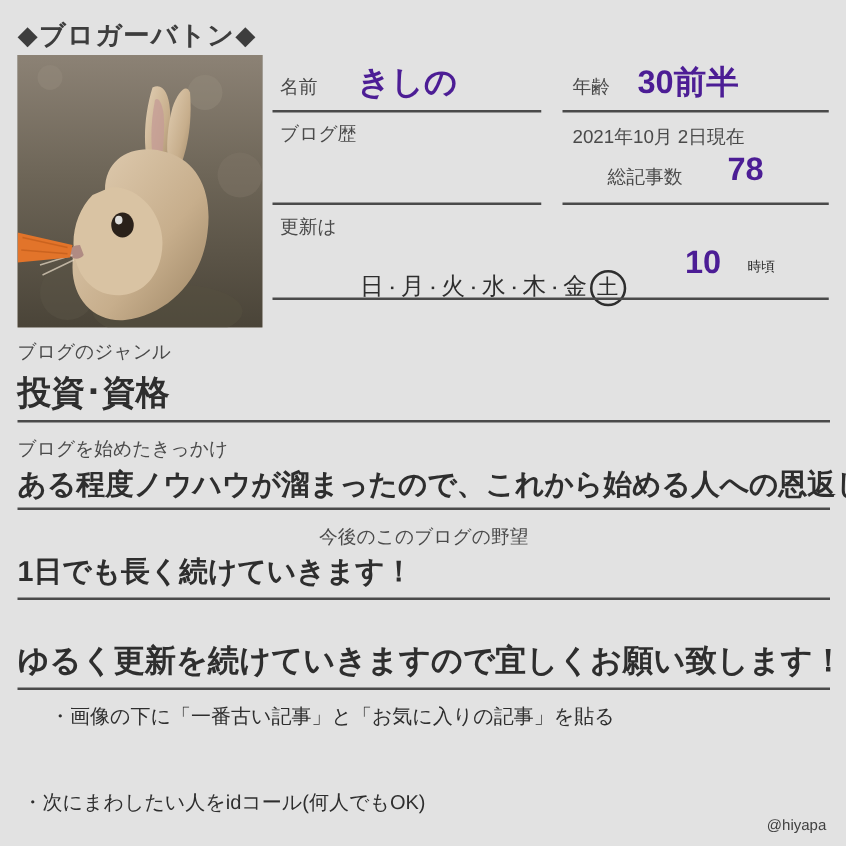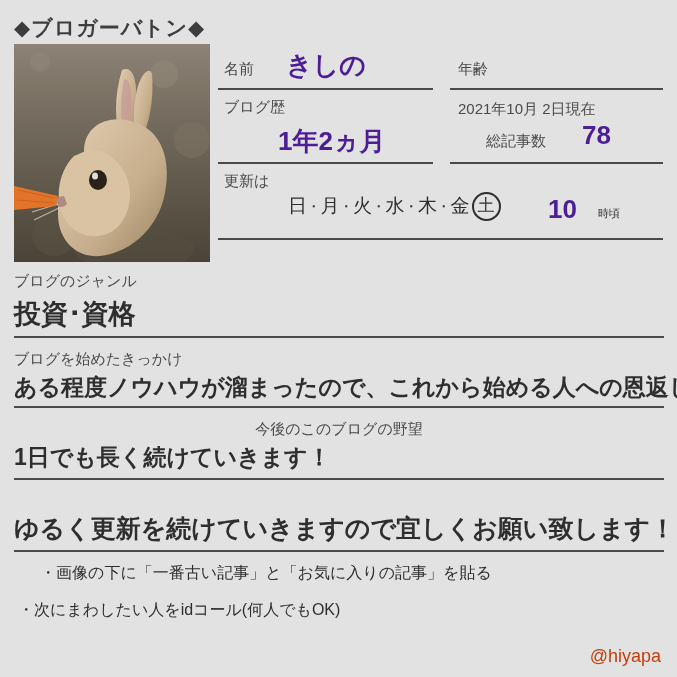--- a/index.html
+++ b/index.html
@@ -88,21 +88,21 @@
   #u-hist { left: 0px; top: 118px; width: 215px; }
 
   
   #c-date { left: 240px; top: 56px; font-size: 15px; color:#4a4a4a; white-space:nowrap;}
   #c-posts-label { left: 268px; top: 88px; }
   #c-posts-value { left: 364px; top: 76px; }
   #u-posts { left: 232px; top: 118px; width: 213px; }
 
   
   #c-upd-label { left: 6px; top: 128px; }
-  #c-days { left: 70px; top: 148px; font-size: 19px; color:#2e2e2e; white-space:nowrap;}
+  #c-days { left: 70px; top: 172px; font-size: 19px; color:#2e2e2e; white-space:nowrap;}
   .daysep { margin: 0 3px; font-size: 15px; }
   .daycircle {
     display: inline-block;
     border: 2px solid #2e2e2e;
     border-radius: 50%;
     width: 25px;
     height: 25px;
     line-height: 23px;
     text-align: center;
     font-size: 17px;
@@ -150,28 +150,28 @@
   #r4 { top: 550px; }
 
   .note {
     position: absolute;
     left: 18px;
     font-size: 16px;
     color: #2e2e2e;
     white-space: nowrap;
   }
   #note1 { top: 563px; margin-left: 22px; }
-  #note2 { top: 600px; }
+  #note2 { top: 632px; }
 
   .credit {
     position: absolute;
     right: 16px;
     bottom: 10px;
-    font-size: 18px;
-    color: #c2410c;
+    font-size: 12px;
+    color: #404040;
   }
 </style>
 </head>
 <body>
 
 <div id="card">
 
   <div class="header">◆ブロガーバトン◆</div>
 
   <div class="photo">
@@ -214,24 +214,24 @@
       <path d="M4 146 L40 154 M3 156 L40 159" stroke="#c55f1d" stroke-width="1.2" opacity="0.8"></path>
     </svg>
   </div>
 
   <div class="info">
     <div class="row lbl" id="c-name-label">名前</div>
     <div class="row val" id="c-name-value">きしの</div>
     <div class="uline" id="u-name"></div>
 
     <div class="row lbl" id="c-age-label">年齢</div>
+    <div class="row val" id="c-age-value">30前半</div>
     <div class="uline" id="u-age"></div>
 
     <div class="row lbl" id="c-hist-label">ブログ歴</div>
-    <div class="row val" id="c-hist-value">1年2ヵ月</div>
     <div class="uline" id="u-hist"></div>
 
     <div class="row" id="c-date">2021年10月 2日現在</div>
     <div class="row lbl" id="c-posts-label">総記事数</div>
     <div class="row val" id="c-posts-value">78</div>
     <div class="uline" id="u-posts"></div>
 
     <div class="row lbl" id="c-upd-label">更新は</div>
     <div class="row" id="c-days">
       <span>日</span><span class="daysep">･</span><span>月</span><span class="daysep">･</span><span>火</span><span class="daysep">･</span><span>水</span><span class="daysep">･</span><span>木</span><span class="daysep">･</span><span>金</span><span class="daycircle">土</span>

